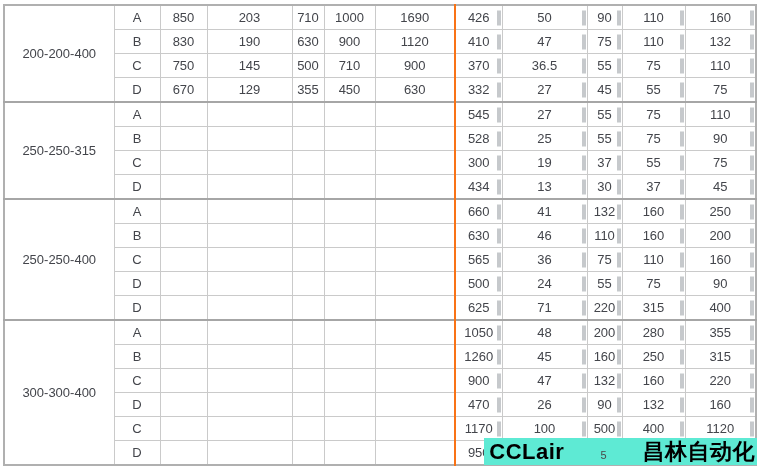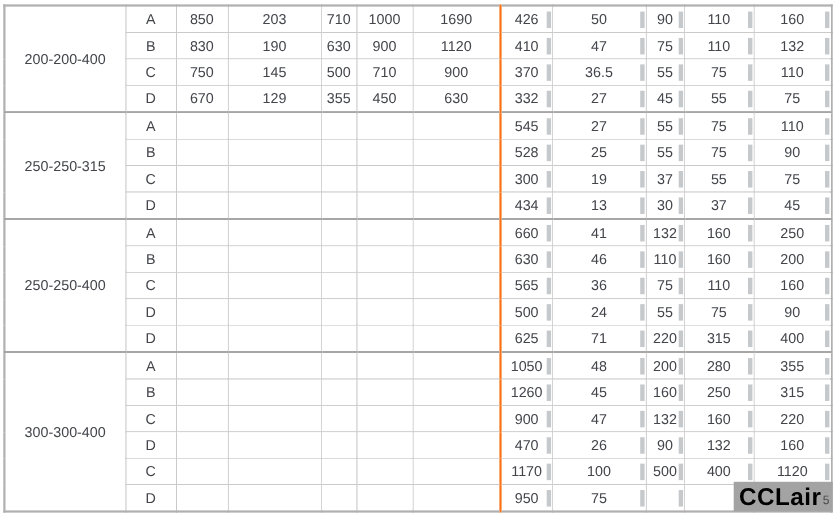--- a/index.html
+++ b/index.html
@@ -40,29 +40,30 @@
     content: "";
     position: absolute;
     right: 1px; top: 50%;
     transform: translateY(-50%);
     width: 4px; height: 15px;
     background: #c6c9cc;
   }
   .watermark {
     position: absolute;
     right: 2px; bottom: 3px;
-    background: #a3a3a3;
+    background: #5eead4;
     display: flex;
     align-items: flex-end;
     font-weight: 700;
     font-size: 22px;
     line-height: 1.05;
     color: #000000;
     padding: 2px 2px 2px 5px;
     letter-spacing: 0.5px;
+    gap: 35px;
   }
   .watermark .digit {
     font-weight: 400;
     font-size: 11px;
     color: #4a4a4a;
     margin: 0 1px 1px 1px;
     letter-spacing: 0;
   }
 </style>
 </head>
@@ -337,14 +338,15 @@
             <td class="r"></td>
             <td class="r"></td>
           </tr>
         </tbody>
     </table>
   </div>
 
   <div class="watermark">
     <span>CCLair</span>
       <span class="digit">5</span>
+      <span>昌林自动化</span>
   </div>
 </div>
 
 </body></html>

